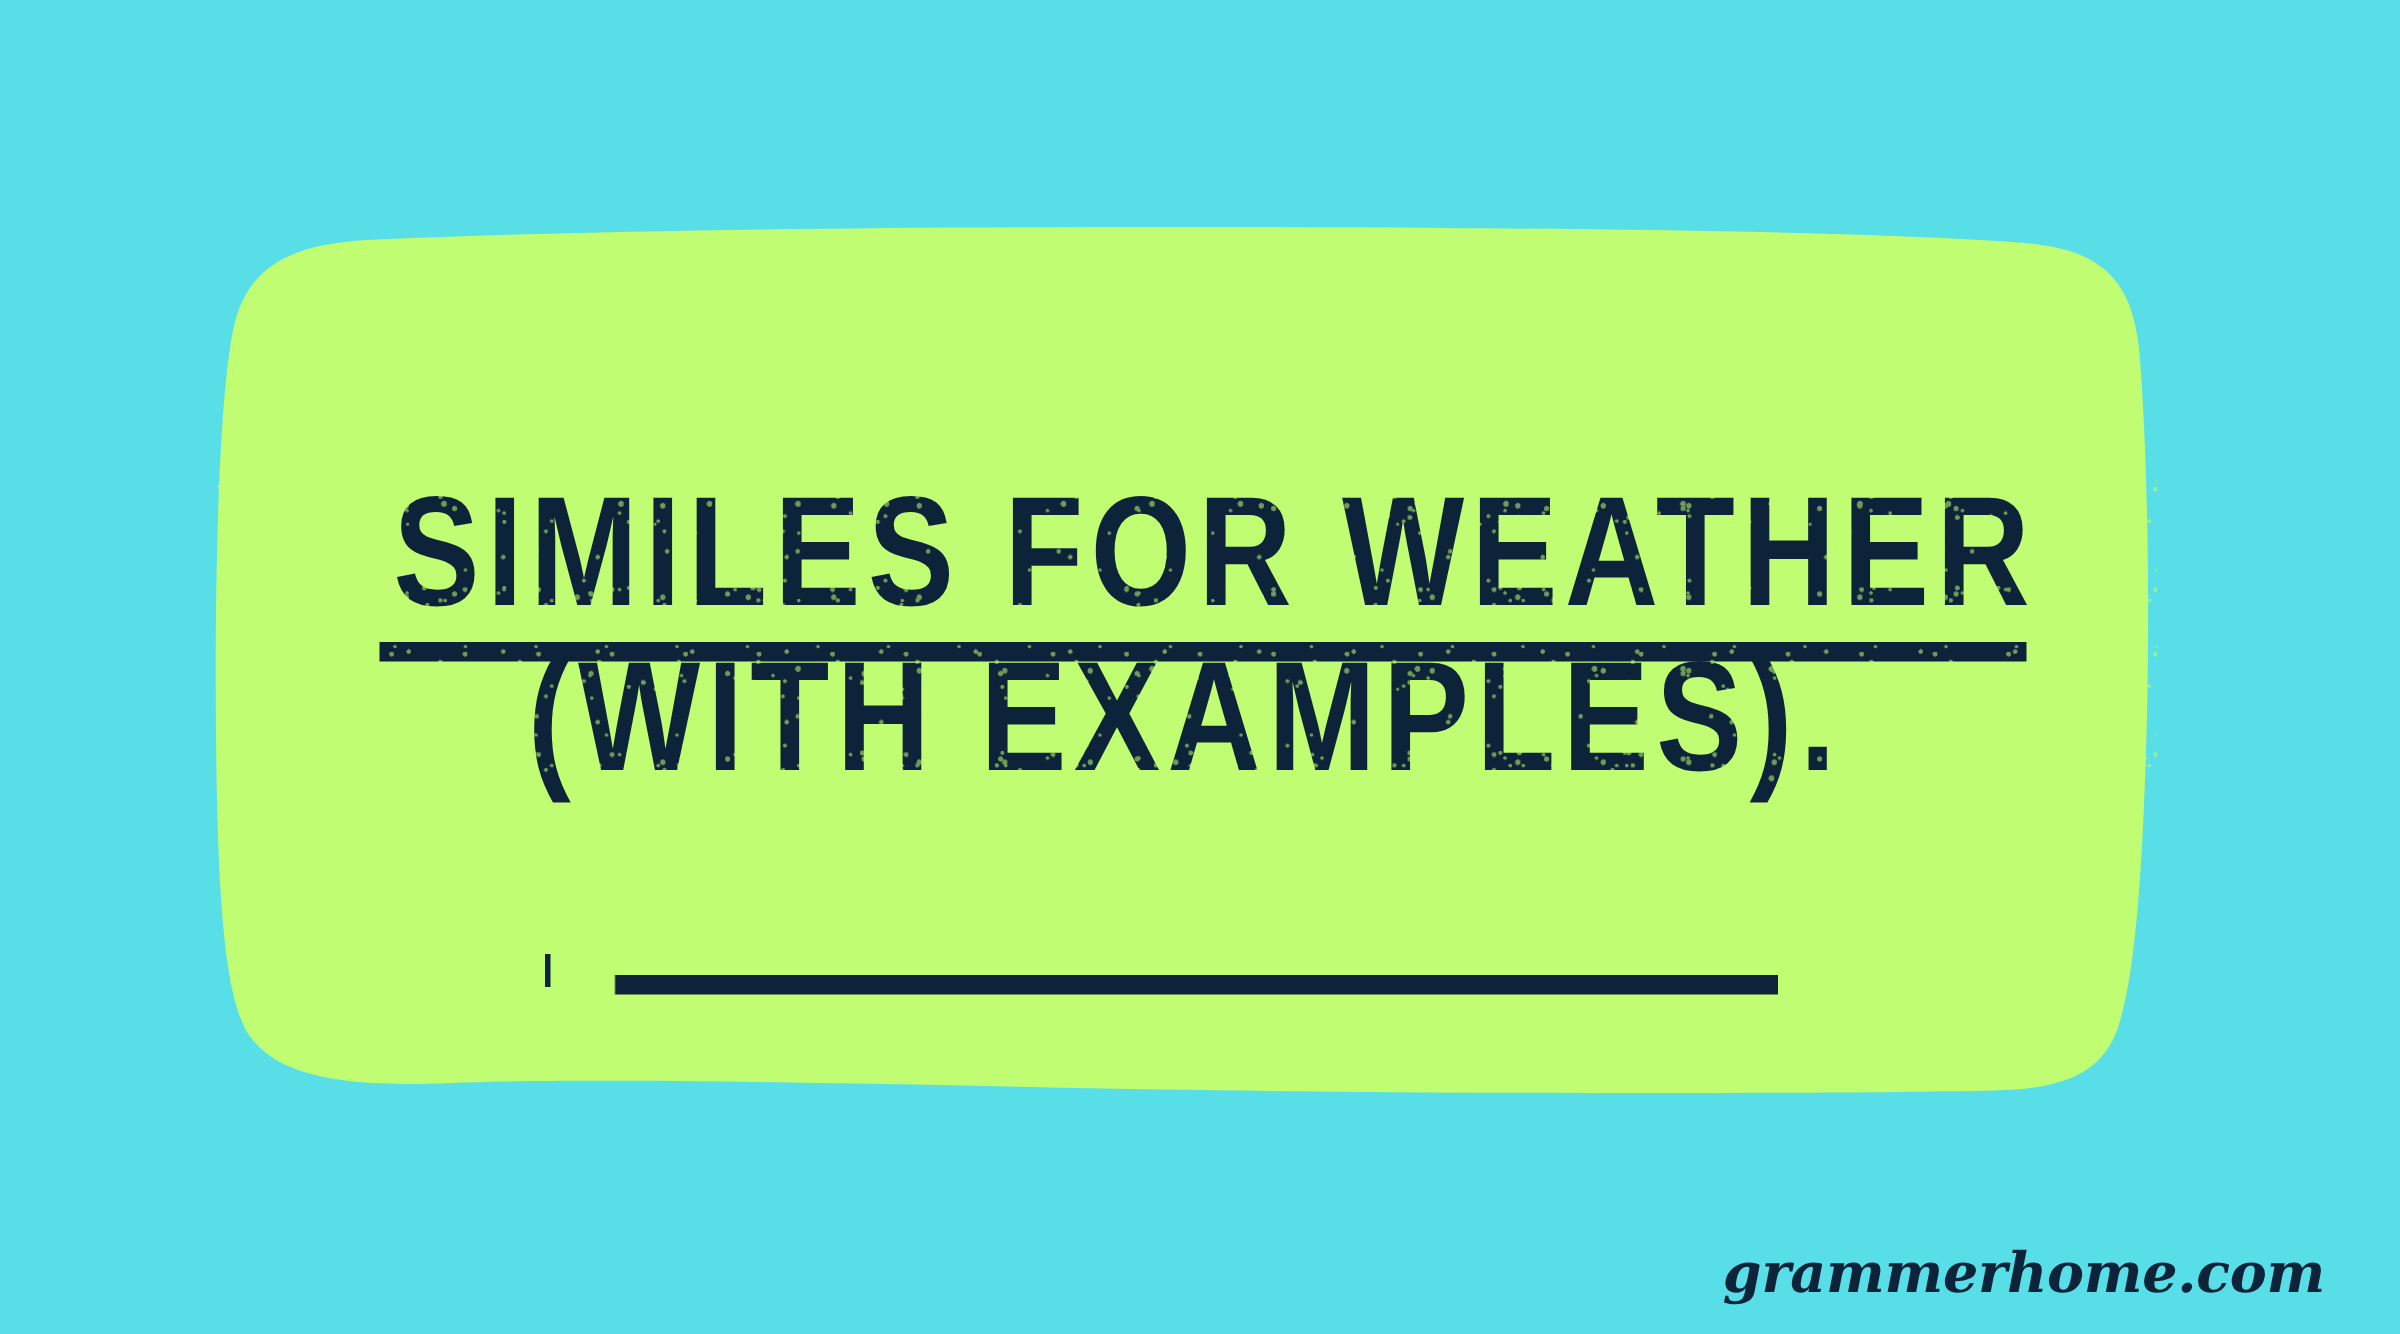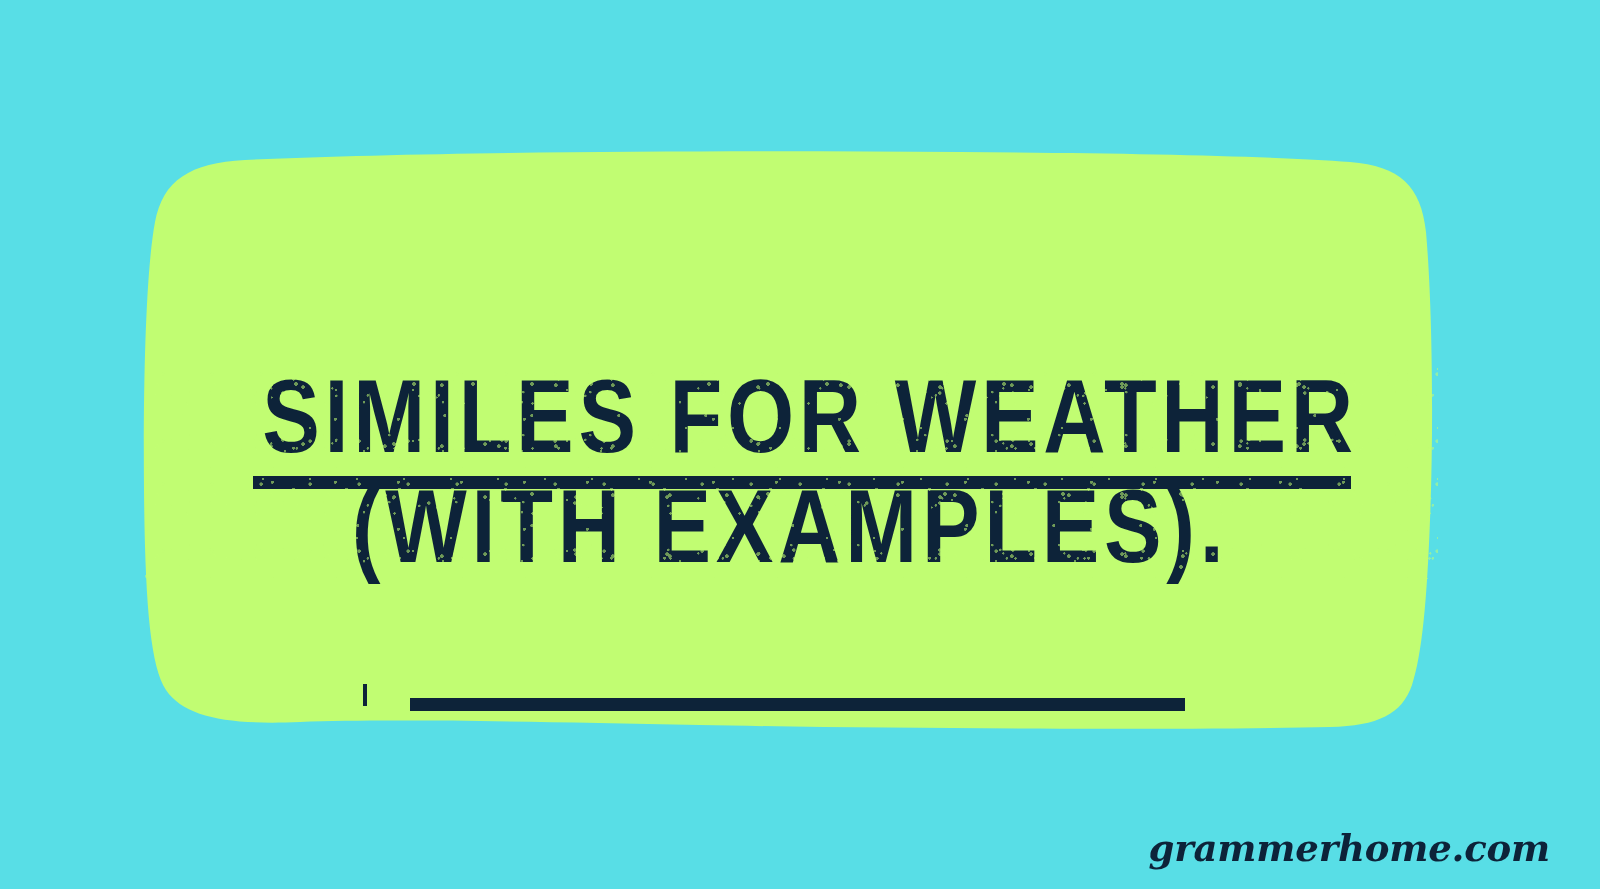--- a/index.html
+++ b/index.html
@@ -45,21 +45,20 @@
   .title-line{
     position:relative;
     display:block;
     color:#0d2339;
     font-family:"Liberation Sans Narrow","Liberation Sans", sans-serif;
     font-weight:700;
     letter-spacing:0.055em;
     text-transform:uppercase;
     white-space:nowrap;
     line-height:0.98;
-    margin-top:48px;
   }
 
   
   .glyphs{
     display:inline-block;
     transform:scaleX(0.83);
     transform-origin:center center;
     position:relative;
   }
 

